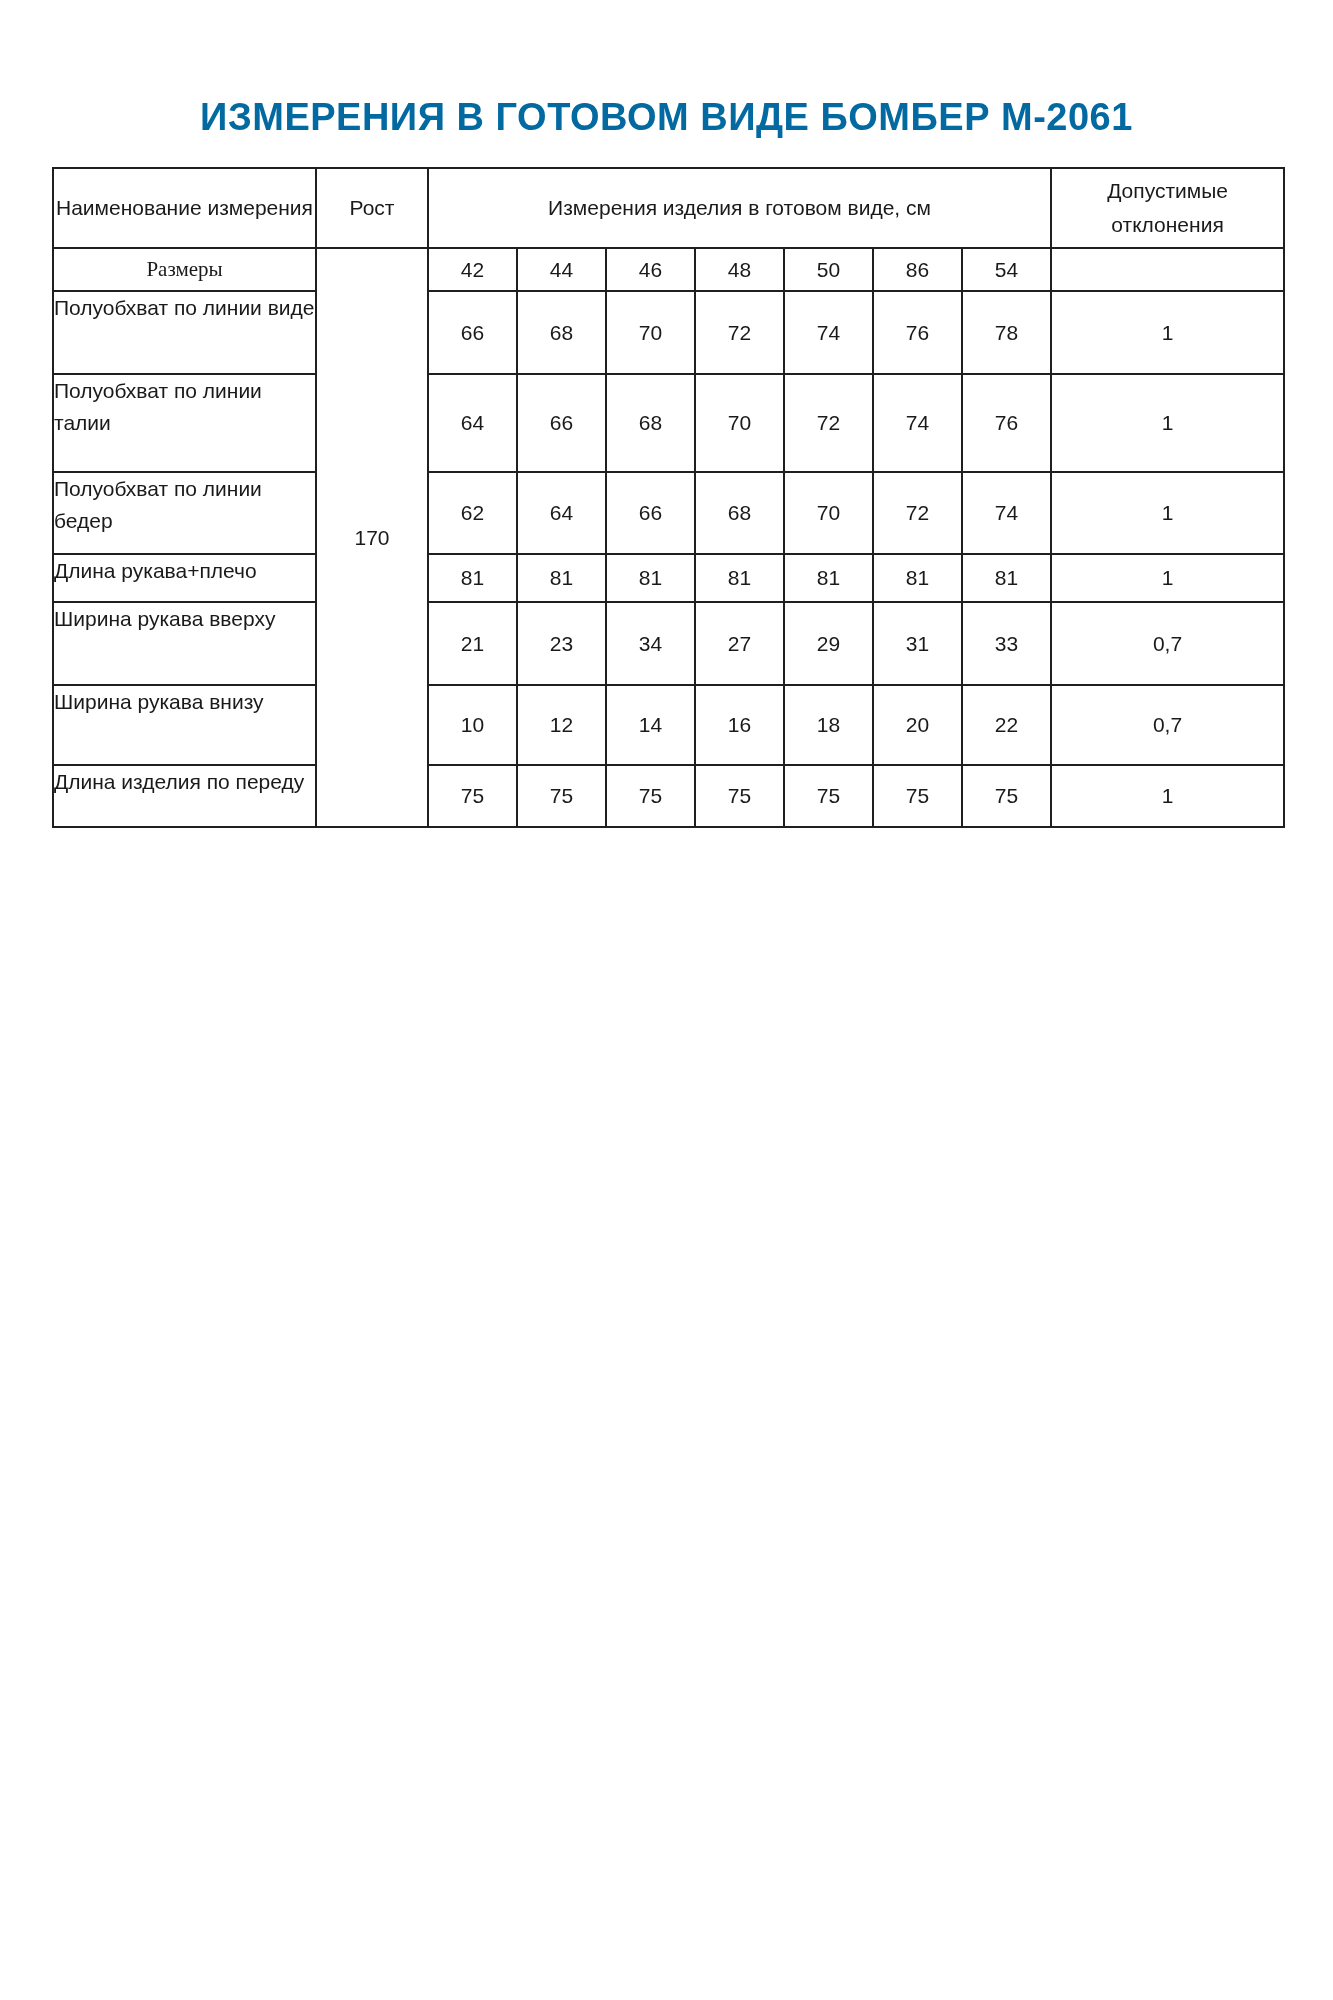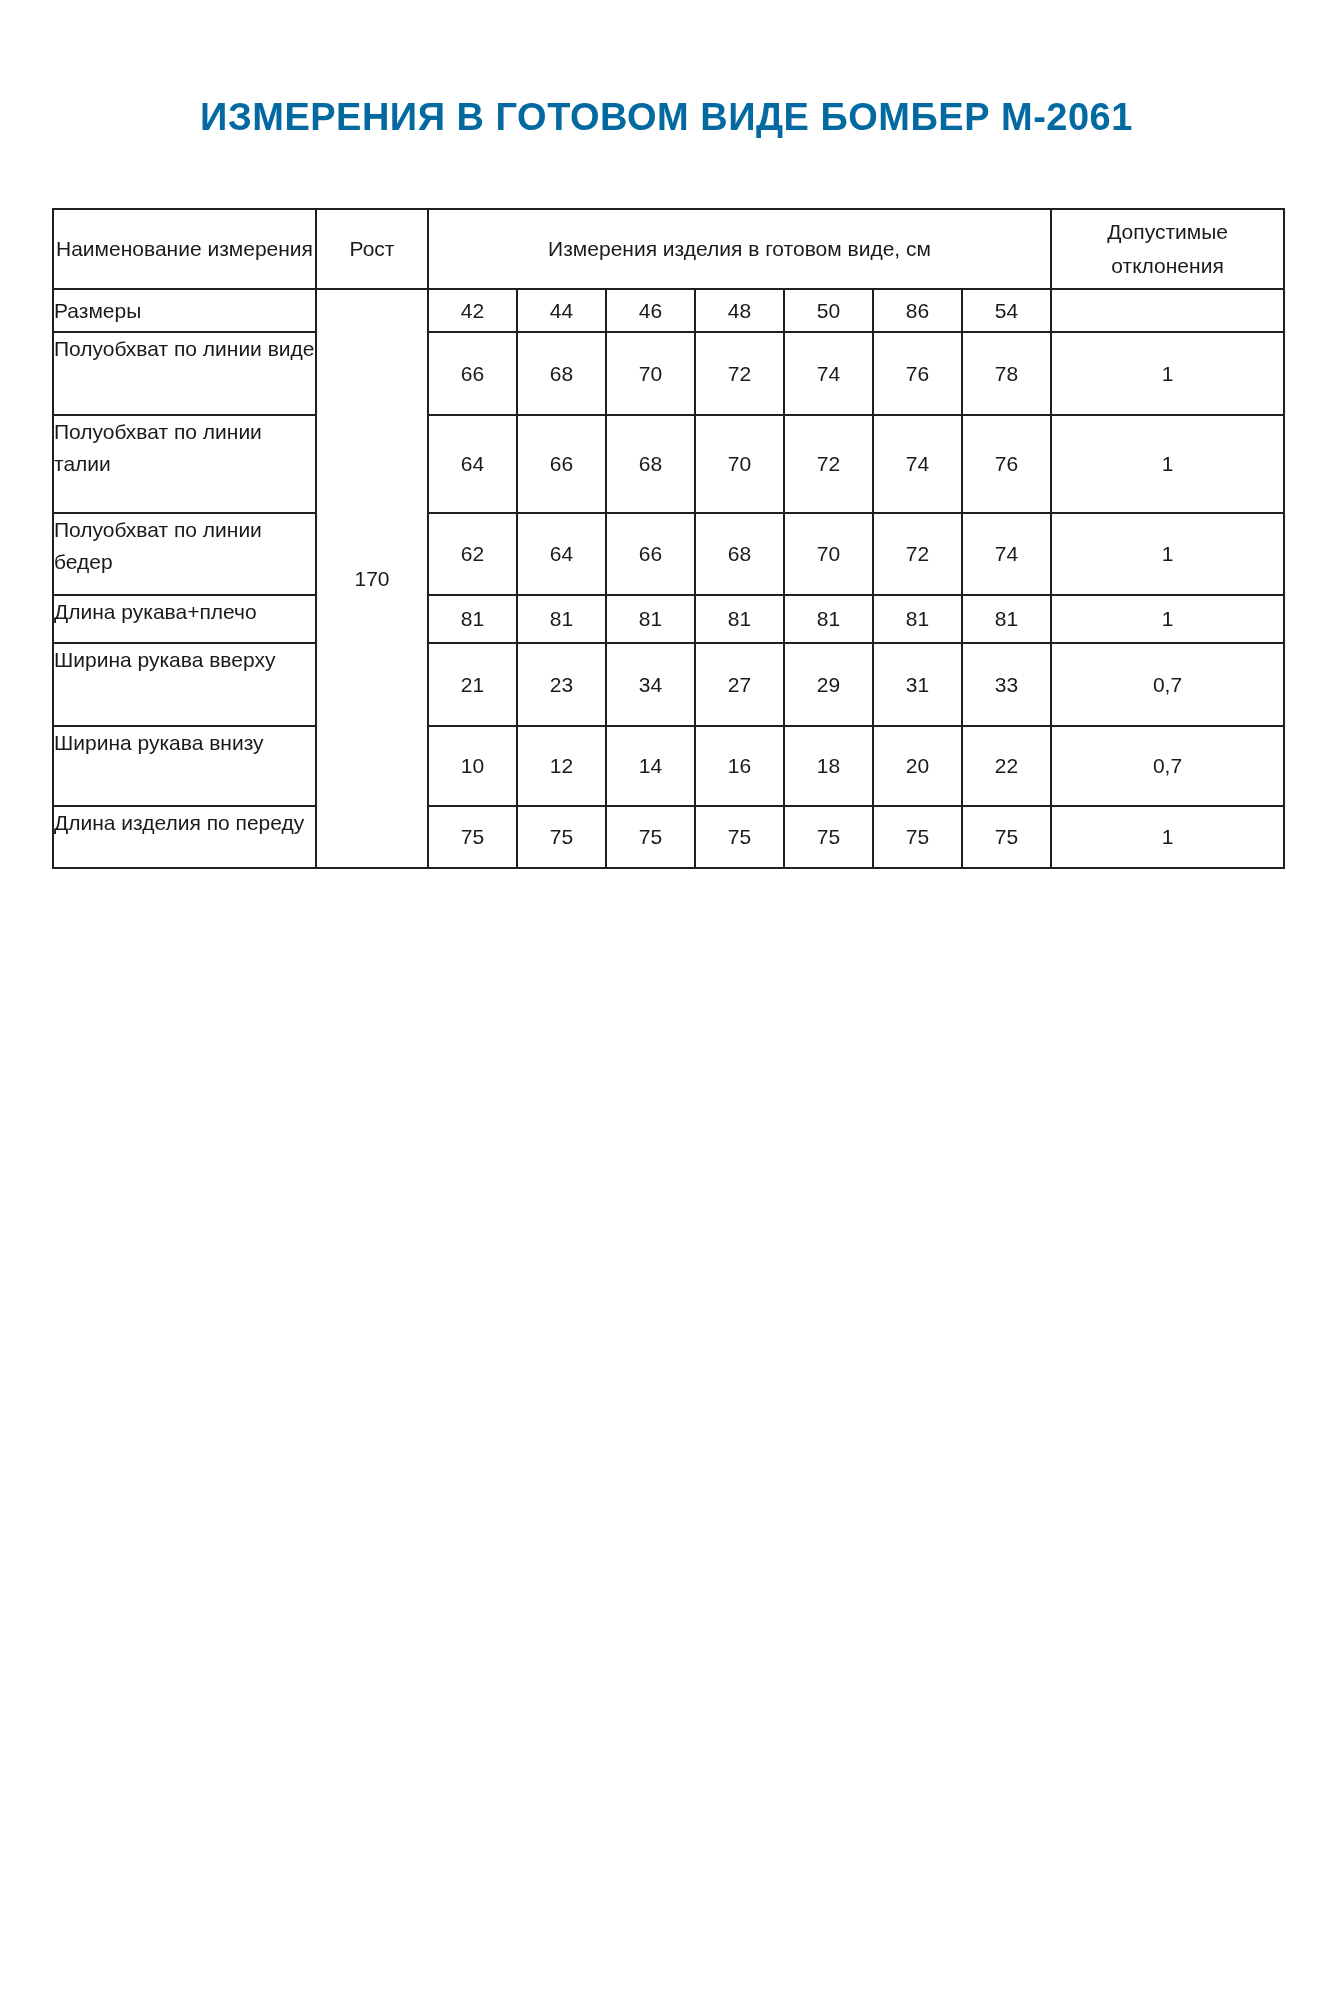--- a/index.html
+++ b/index.html
@@ -21,21 +21,21 @@
     font-size: 38px;
     line-height: 42px;
     font-weight: 700;
     letter-spacing: 0.5px;
     color: #0369a1;
   }
   table.size-chart {
     border-collapse: collapse;
     table-layout: fixed;
     width: 1231px;
-    margin: 70px 0 0 52px;
+    margin: 29px 0 0 52px;
     padding-left: 41px;
   }
   table.size-chart td, table.size-chart th {
     border: 2px solid #1f1f1f;
     padding: 0;
     font-weight: 400;
     font-size: 21px;
     overflow: hidden;
   }
   th.hdr {
@@ -44,22 +44,24 @@
     line-height: 1.6;
     padding: 2px 10px;
   }
   td.label-cell {
     text-align: left;
     vertical-align: top;
     padding: 6px 10px 4px 12px;
     line-height: 1.5;
   }
   td.label-center {
+    text-align: center;
     vertical-align: middle;
     padding: 2px 6px;
+    font-family: Liberation Serif, serif;
   }
   td.num {
     text-align: center;
     vertical-align: middle;
     padding: 0;
   }
   tr.h-header  { height: 80px; }
   tr.h-sizes   { height: 43px; }
   tr.h-tall1   { height: 83px; }
   tr.h-tall2   { height: 98px; }

